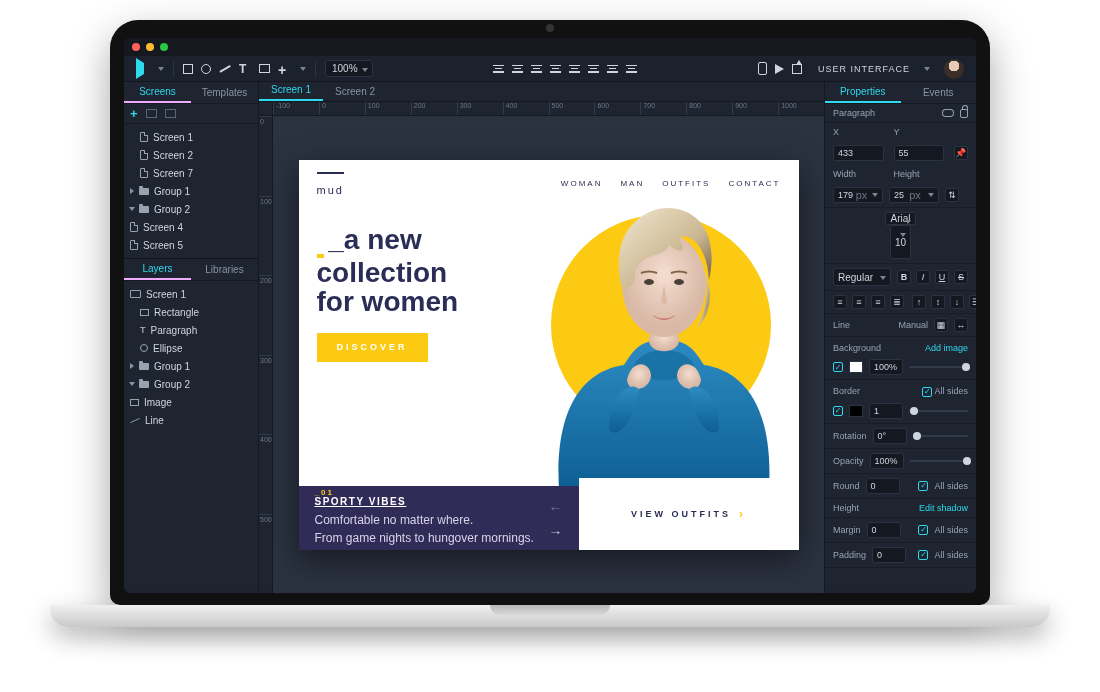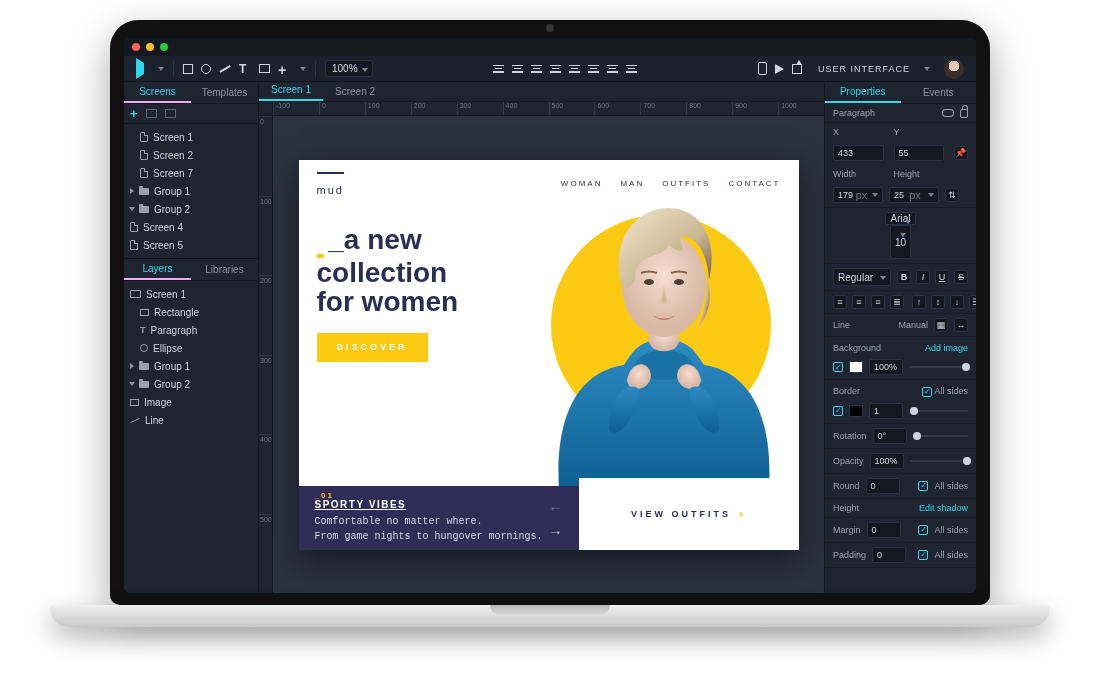--- a/index.html
+++ b/index.html
@@ -128,21 +128,21 @@
   .hl .u{display:inline-block;border-bottom:4px solid #fdca13;margin-right:4px;}
   .sub{margin-top:14px;font-size:9.5px;color:#566;line-height:1.5;max-width:190px;}
   .cta{margin-top:16px;display:inline-block;background:#fdca13;color:#fff;font:700 9px/1 Arial;letter-spacing:3px;padding:10px 20px;}
   .sun{position:absolute;top:55px;right:28px;width:220px;height:220px;background:#fdca13;border-radius:50%;}
   .model{position:absolute;top:30px;right:10px;width:250px;height:300px;}
   .model svg{width:100%;height:100%;}
   .bottombar{position:absolute;bottom:0;left:0;right:0;height:72px;display:flex;}
   .bb-left{flex:0 0 56%;background:#312b58;color:#fff;padding:10px 16px;display:flex;align-items:center;justify-content:space-between;margin-top:8px;}
   .bb-h{font:700 10px/1 Arial;letter-spacing:1.5px;text-decoration:underline;}
   .bb-num{color:#fdca13;font:700 8px Arial;letter-spacing:2px;}
-  .bb-p{font-size:10px;color:#d7d4ea;margin-top:4px;line-height:1.5;font-family:Liberation Mono, monospace;}
+  .bb-p{font-size:12px;color:#d7d4ea;margin-top:4px;line-height:1.5;}
   .arrows{display:flex;flex-direction:column;gap:8px;align-items:center;}
   .arr{font-size:14px;opacity:.7;}
   .bb-right{flex:1;background:#fff;display:flex;align-items:center;justify-content:center;gap:8px;font:700 9px Arial;letter-spacing:3px;color:#2a2d56;}
   .chev-r{color:#fdca13;font-size:12px;}
 
   
   .right-panel{width:152px;background:#1e2430;border-left:1px solid #141820;color:#cfd5df;font-size:10px;display:flex;flex-direction:column;}
   .rp-tabs{display:flex;height:22px;border-bottom:1px solid #141820;}
   .rp-tab{flex:1;display:flex;align-items:center;justify-content:center;color:#8b92a2;}
   .rp-tab.active{color:#2fd9ee;border-bottom:2px solid #2fd9ee;}

